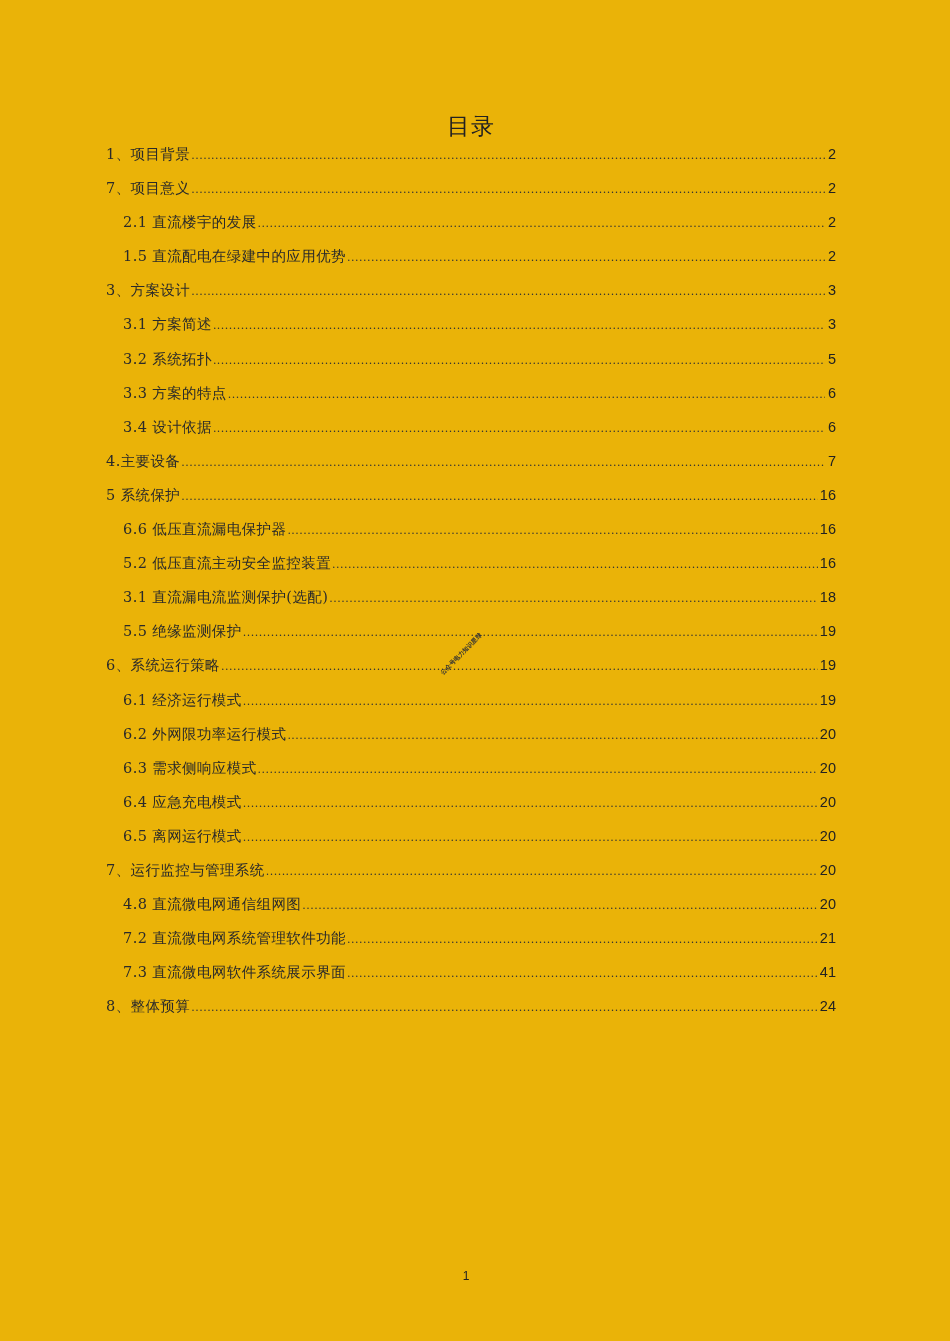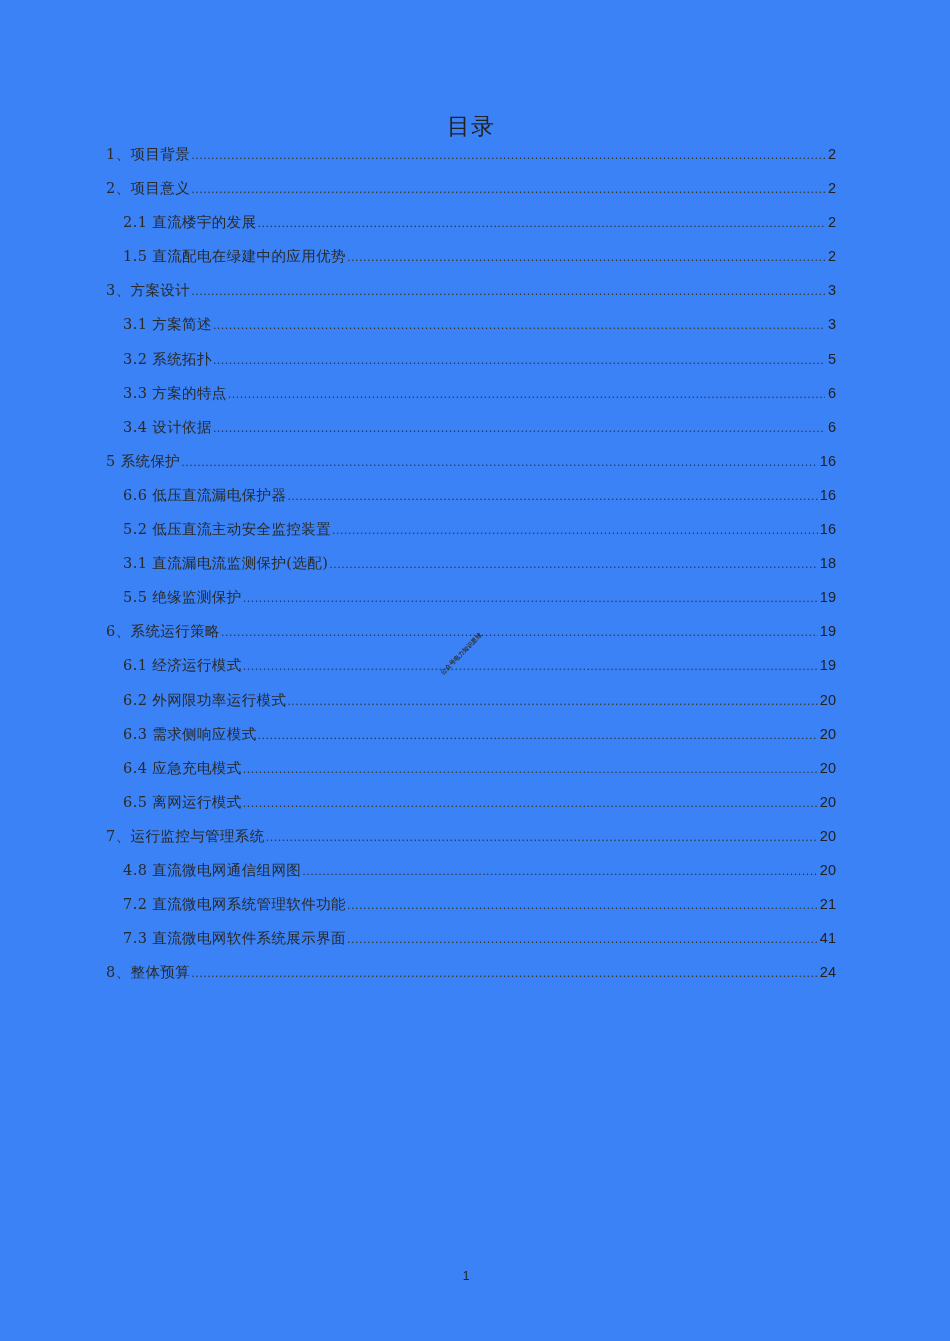--- a/index.html
+++ b/index.html
@@ -13,21 +13,21 @@
       position: relative;
       overflow: hidden;
       font-family: "DejaVu Serif", "Liberation Serif", serif;
       color: #1a1a1a;
     }
     .page {
       position: absolute;
       left: 0; top: 0;
       width: 950px;
       height: 1341px;
-      background: #3b82f6;
+      background: #eab308;
     }
     .toc-title {
       position: absolute;
       left: 0;
       width: 942px;
       top: 110px;
       text-align: center;
       font-family: "DejaVu Sans", "Liberation Sans", sans-serif;
       font-size: 23px;
       font-weight: normal;
@@ -113,21 +113,21 @@
 <div class="page">
   <div class="toc-title">目录</div>
 
   <ul class="toc-list">
     <li class="toc-entry level-1">
       <span class="toc-label">1、项目背景</span>
       <span class="toc-leader"></span>
       <span class="toc-page">2</span>
     </li>
     <li class="toc-entry level-1">
-      <span class="toc-label">2、项目意义</span>
+      <span class="toc-label">7、项目意义</span>
       <span class="toc-leader"></span>
       <span class="toc-page">2</span>
     </li>
     <li class="toc-entry level-2">
       <span class="toc-label">2.1 直流楼宇的发展</span>
       <span class="toc-leader"></span>
       <span class="toc-page">2</span>
     </li>
     <li class="toc-entry level-2">
       <span class="toc-label">1.5 直流配电在绿建中的应用优势</span>
@@ -151,20 +151,25 @@
     </li>
     <li class="toc-entry level-2">
       <span class="toc-label">3.3 方案的特点</span>
       <span class="toc-leader"></span>
       <span class="toc-page">6</span>
     </li>
     <li class="toc-entry level-2">
       <span class="toc-label">3.4 设计依据</span>
       <span class="toc-leader"></span>
       <span class="toc-page">6</span>
+    </li>
+    <li class="toc-entry level-1">
+      <span class="toc-label">4.主要设备</span>
+      <span class="toc-leader"></span>
+      <span class="toc-page">7</span>
     </li>
     <li class="toc-entry level-1">
       <span class="toc-label">5 系统保护</span>
       <span class="toc-leader"></span>
       <span class="toc-page">16</span>
     </li>
     <li class="toc-entry level-2">
       <span class="toc-label">6.6 低压直流漏电保护器</span>
       <span class="toc-leader"></span>
       <span class="toc-page">16</span>

